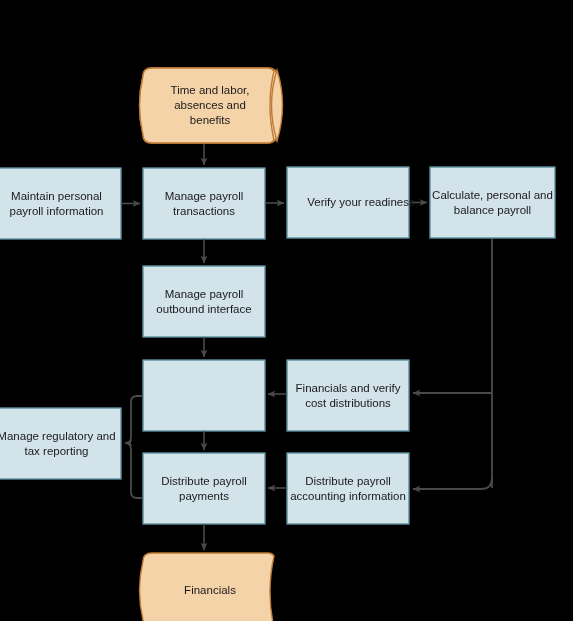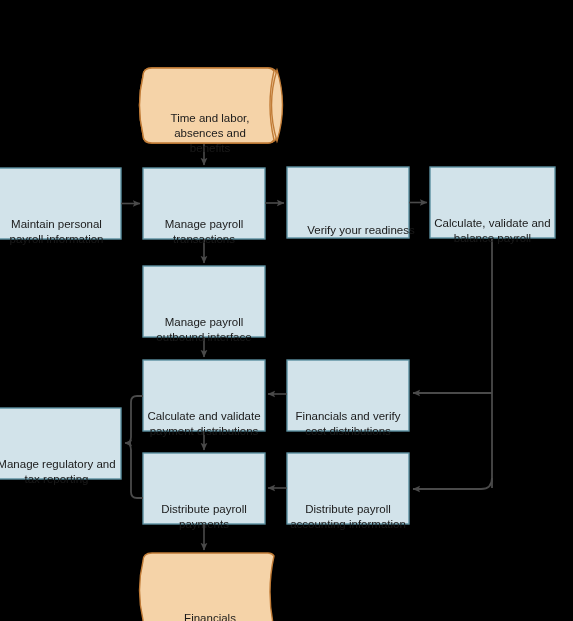--- a/index.html
+++ b/index.html
@@ -27,21 +27,20 @@
     display: flex;
     align-items: center;
     justify-content: center;
     text-align: center;
     font-family: "Liberation Sans", sans-serif;
     font-size: 11.5px;
     line-height: 15px;
     color: #1a1a1a;
     pointer-events: none;
     white-space: pre-line;
-    margin-top: 28px;
   }
   .doc-label {
     color: #1a1a1a;
   }
 </style>
 </head>
 <body>
 
 <div id="diagram-root">
 
@@ -122,28 +121,26 @@
 benefits</div>
 
   <div class="node-label" style="left:-8px; top:168px; width:129px; height:71px;">Maintain personal
 payroll information</div>
 
   <div class="node-label" style="left:143px; top:168px; width:122px; height:71px;">Manage payroll
 transactions</div>
 
   <div class="node-label" style="left:287px; top:167px; width:148px; height:71px;">Verify your readiness</div>
 
-  <div class="node-label" style="left:430px; top:167px; width:125px; height:71px;">Calculate, validate and
+  <div class="node-label" style="left:430px; top:167px; width:125px; height:71px;">Calculate, personal and
 balance payroll</div>
 
   <div class="node-label" style="left:143px; top:266px; width:122px; height:71px;">Manage payroll
 outbound interface</div>
 
-  <div class="node-label" style="left:143px; top:360px; width:122px; height:71px;">Calculate and validate
-payment distributions</div>
 
   <div class="node-label" style="left:287px; top:360px; width:122px; height:71px;">Financials and verify
 cost distributions</div>
 
   <div class="node-label" style="left:-8px; top:408px; width:129px; height:71px;">Manage regulatory and
 tax reporting</div>
 
   <div class="node-label" style="left:143px; top:453px; width:122px; height:71px;">Distribute payroll
 payments</div>
 

